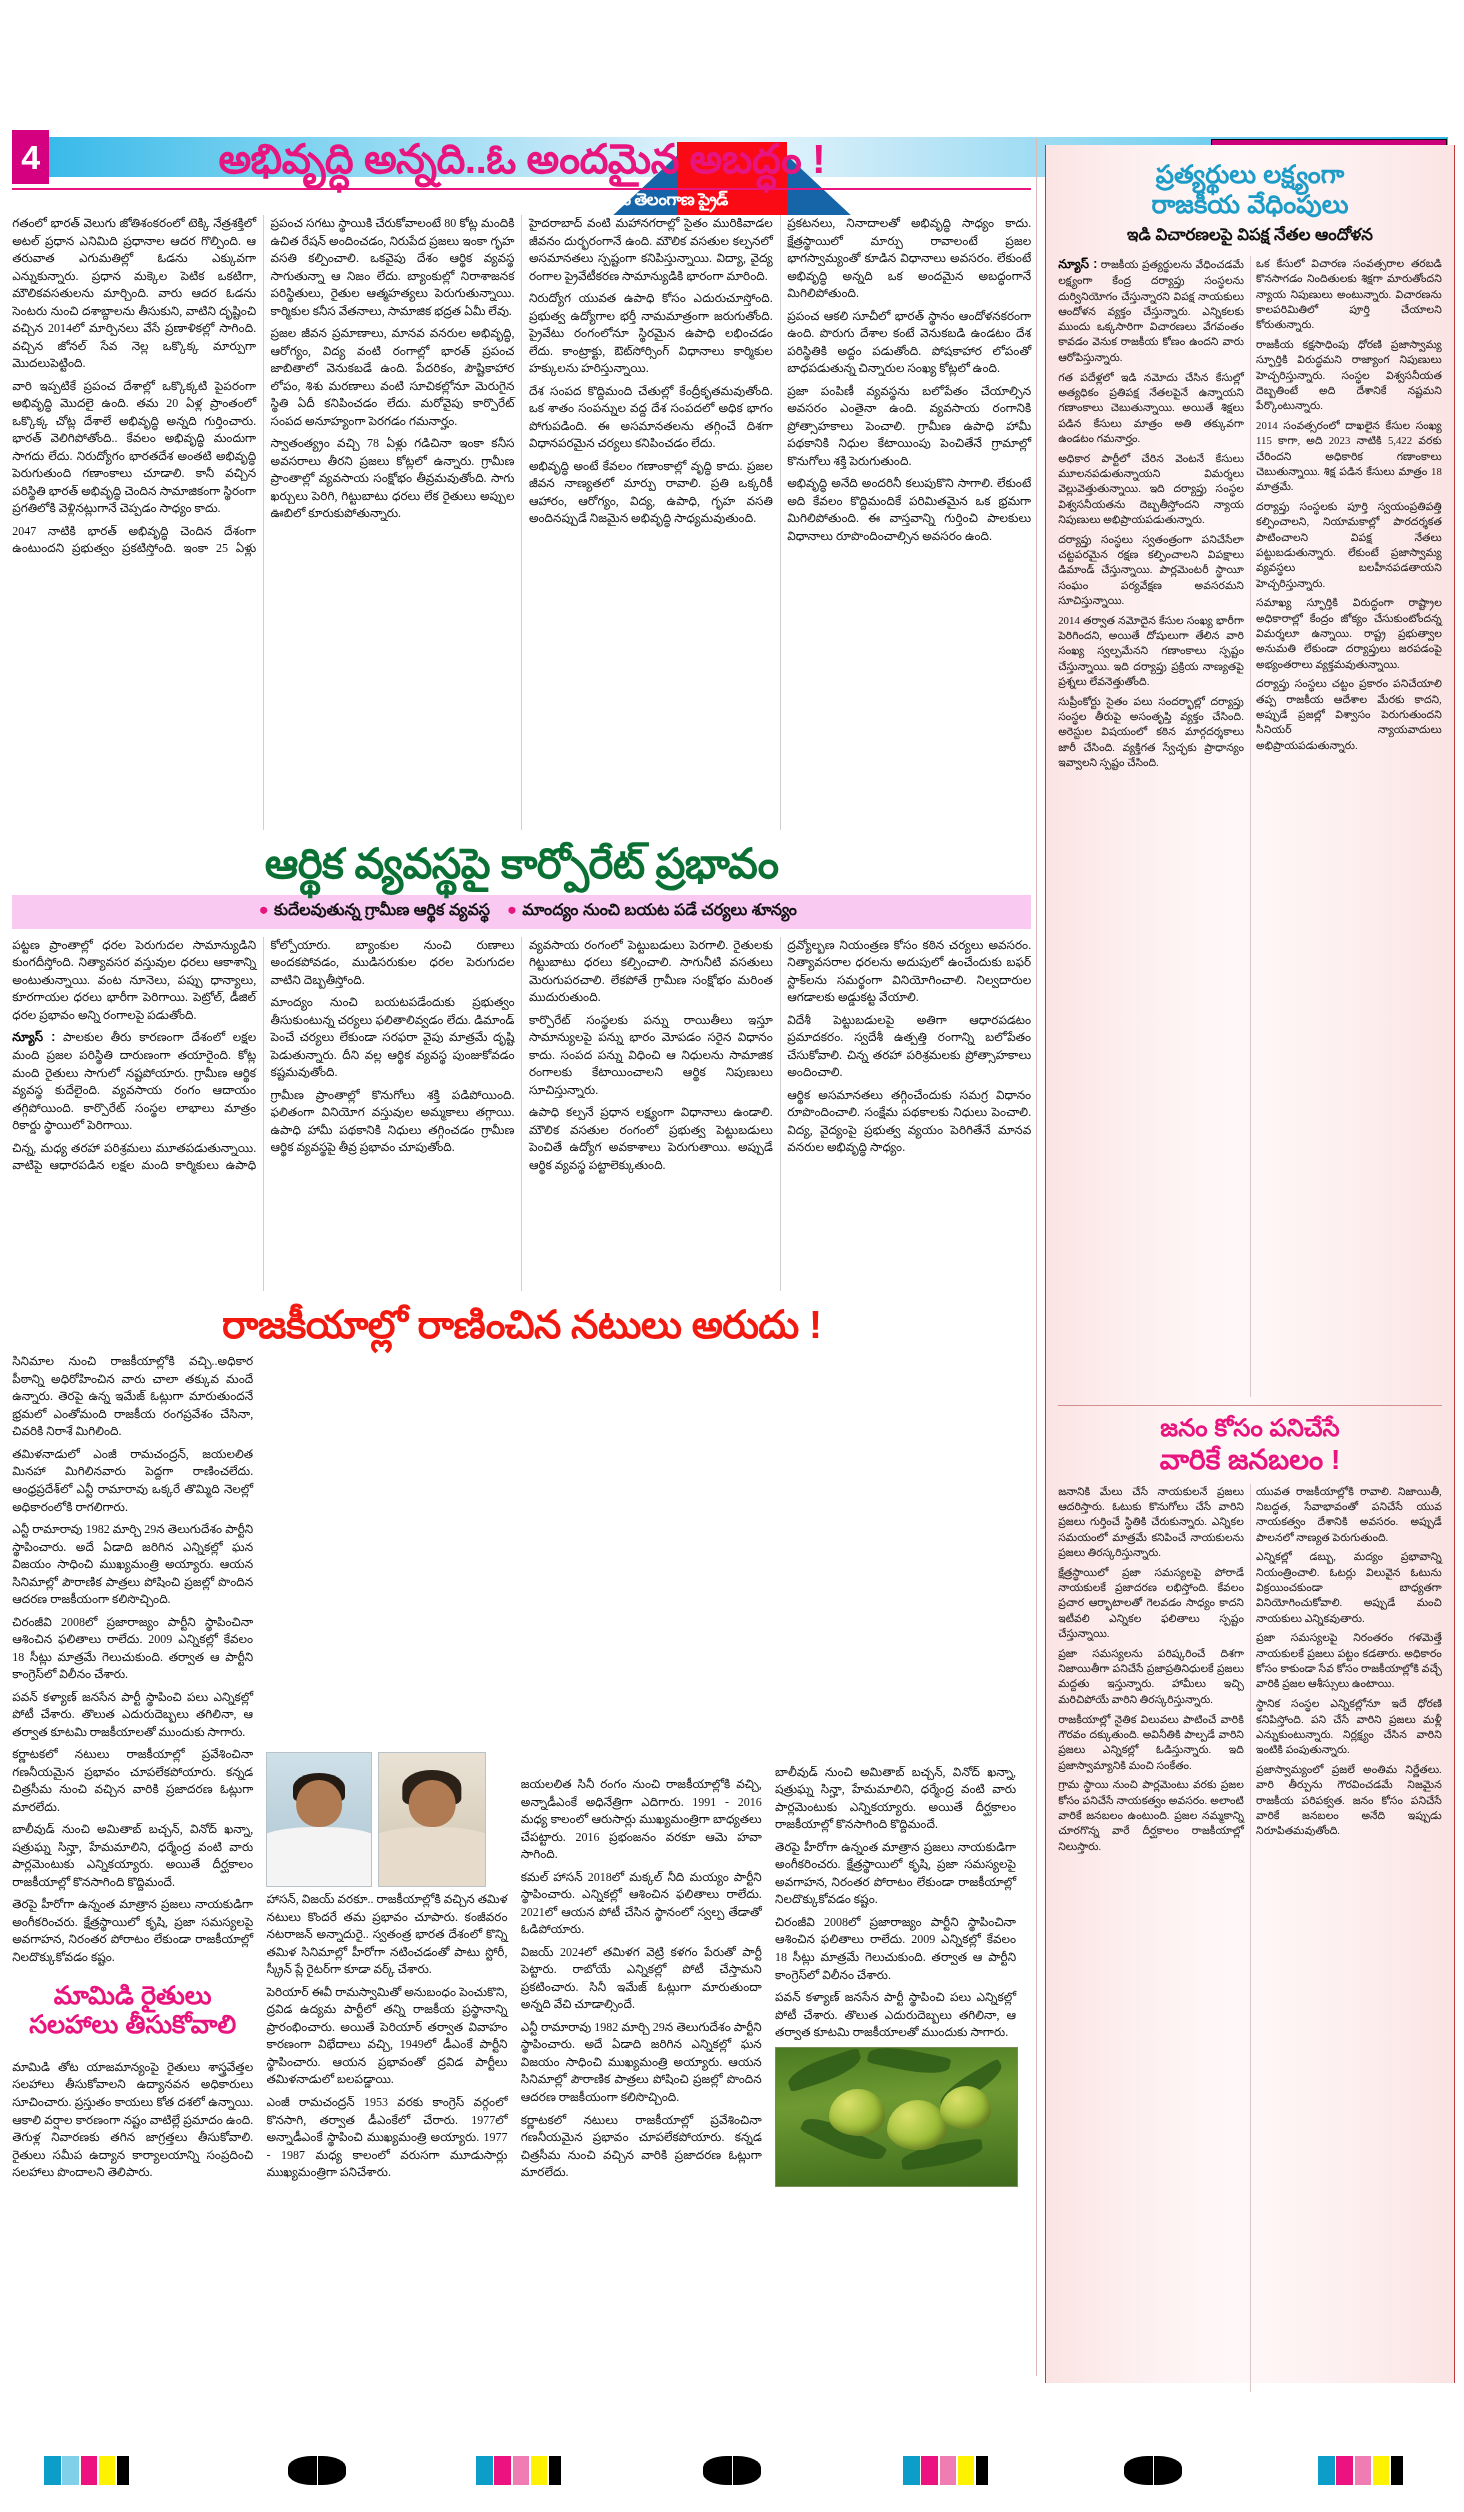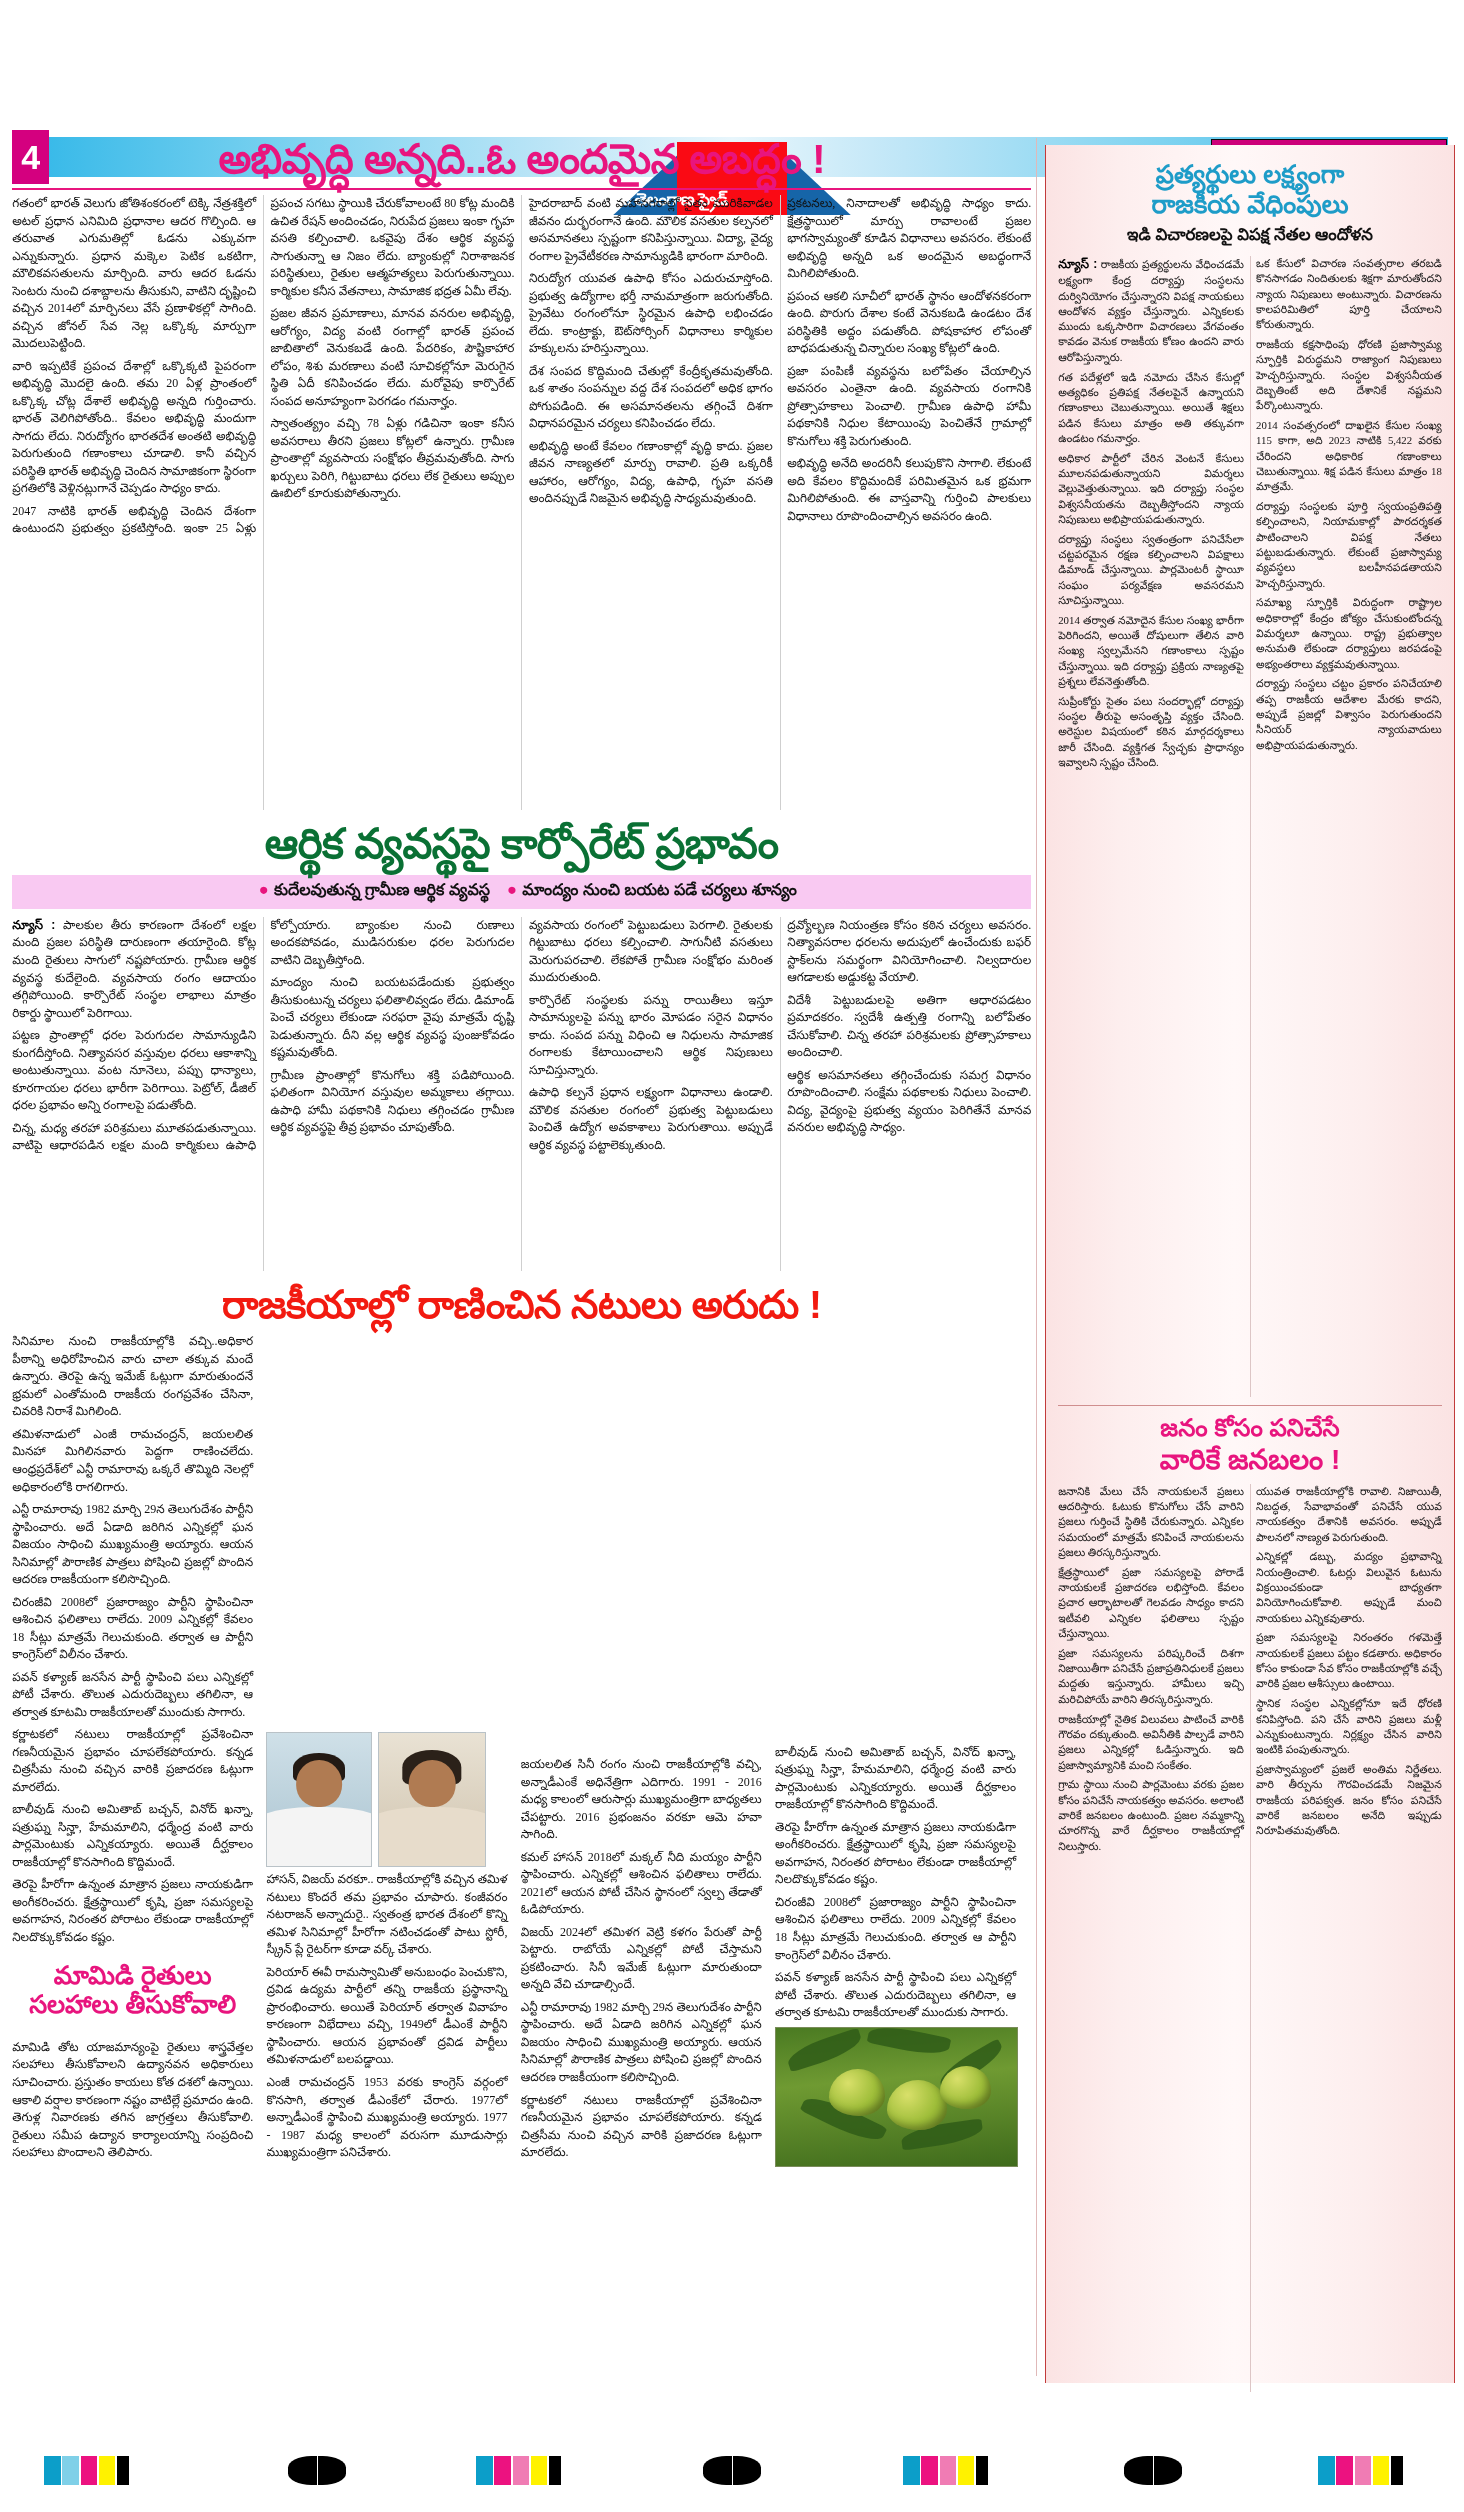--- a/index.html
+++ b/index.html
@@ -108,21 +108,21 @@
     <div class="datebox">మంగళవారం, జూన్ 24,  2025</div>
   </div>
 
   <div class="vsep" style="left:1036px;"></div>
 
   <div class="mainzone">
 
     <h1 class="h-lead hl-pink center">అభివృద్ధి అన్నది..ఓ అందమైన అబద్ధం !</h1>
     <div class="rule-red" style="margin-top:7.8px;height:1.7px;background:#e8157e;"></div>
 
-    <div class="cols4 body" style="margin-top:5px;height:615px;">
+    <div class="cols4 body" style="margin-top:25px;height:615px;">
       <p>గతంలో భారత్‌ వెలుగు జోతిశంకరంలో టెక్కి నేత్రశక్తిలో అటల్‌ ప్రధాన ఎనిమిది ప్రధానాల ఆదర గొల్పింది. ఆ తరువాత ఎగుమతిల్లో ఓడను ఎక్కువగా ఎన్నుకున్నారు. ప్రధాన మక్కెల పెటిక ఒకటిగా, మౌలికవసతులను మార్చింది. వారు ఆదర ఓడను సెంటరు నుంచి దశాబ్దాలను తీసుకుని, వాటిని దృష్టించి వచ్చిన 2014లో మార్పినలు వేసే ప్రణాళికల్లో సాగింది. వచ్చిన జోనల్‌ సేవ నెల్ల ఒక్కొక్క మార్పుగా మొదలుపెట్టింది.</p>
       <p>వారి ఇప్పటికే ప్రపంచ దేశాల్లో ఒక్కొక్కటి పైపరంగా అభివృద్ధి మొదలై ఉంది. తమ 20 ఏళ్ల ప్రాంతంలో ఒక్కొక్క చోట్ల దేశాలే అభివృద్ధి అన్నది గుర్తించారు. భారత్‌ వెలిగిపోతోంది.. కేవలం అభివృద్ధి మందుగా సాగదు లేదు. నిరుద్యోగం భారతదేశ అంతటి అభివృద్ధి పెరుగుతుంది గణాంకాలు చూడాలి. కానీ వచ్చిన పరిస్థితి భారత్‌ అభివృద్ధి చెందిన సామాజికంగా స్థిరంగా ప్రగతిలోకి వెళ్లినట్లుగానే చెప్పడం సాధ్యం కాదు.</p>
       <p>2047 నాటికి భారత్‌ అభివృద్ధి చెందిన దేశంగా ఉంటుందని ప్రభుత్వం ప్రకటిస్తోంది. ఇంకా 25 ఏళ్లు ప్రపంచ సగటు స్థాయికి చేరుకోవాలంటే 80 కోట్ల మందికి ఉచిత రేషన్‌ అందించడం, నిరుపేద ప్రజలు ఇంకా గృహ వసతి కల్పించాలి. ఒకవైపు దేశం ఆర్థిక వ్యవస్థ సాగుతున్నా ఆ నిజం లేదు. బ్యాంకుల్లో నిరాశాజనక పరిస్థితులు, రైతుల ఆత్మహత్యలు పెరుగుతున్నాయి. కార్మికుల కనీస వేతనాలు, సామాజిక భద్రత ఏమీ లేవు.</p>
       <p>ప్రజల జీవన ప్రమాణాలు, మానవ వనరుల అభివృద్ధి, ఆరోగ్యం, విద్య వంటి రంగాల్లో భారత్‌ ప్రపంచ జాబితాలో వెనుకబడే ఉంది. పేదరికం, పౌష్టికాహార లోపం, శిశు మరణాలు వంటి సూచికల్లోనూ మెరుగైన స్థితి ఏదీ కనిపించడం లేదు. మరోవైపు కార్పొరేట్‌ సంపద అనూహ్యంగా పెరగడం గమనార్హం.</p>
       <p>స్వాతంత్య్రం వచ్చి 78 ఏళ్లు గడిచినా ఇంకా కనీస అవసరాలు తీరని ప్రజలు కోట్లలో ఉన్నారు. గ్రామీణ ప్రాంతాల్లో వ్యవసాయ సంక్షోభం తీవ్రమవుతోంది. సాగు ఖర్చులు పెరిగి, గిట్టుబాటు ధరలు లేక రైతులు అప్పుల ఊబిలో కూరుకుపోతున్నారు.</p>
       <p>హైదరాబాద్‌ వంటి మహానగరాల్లో సైతం మురికివాడల జీవనం దుర్భరంగానే ఉంది. మౌలిక వసతుల కల్పనలో అసమానతలు స్పష్టంగా కనిపిస్తున్నాయి. విద్యా, వైద్య రంగాల ప్రైవేటీకరణ సామాన్యుడికి భారంగా మారింది.</p>
       <p>నిరుద్యోగ యువత ఉపాధి కోసం ఎదురుచూస్తోంది. ప్రభుత్వ ఉద్యోగాల భర్తీ నామమాత్రంగా జరుగుతోంది. ప్రైవేటు రంగంలోనూ స్థిరమైన ఉపాధి లభించడం లేదు. కాంట్రాక్టు, ఔట్‌సోర్సింగ్‌ విధానాలు కార్మికుల హక్కులను హరిస్తున్నాయి.</p>
       <p>దేశ సంపద కొద్దిమంది చేతుల్లో కేంద్రీకృతమవుతోంది. ఒక శాతం సంపన్నుల వద్ద దేశ సంపదలో అధిక భాగం పోగుపడింది. ఈ అసమానతలను తగ్గించే దిశగా విధానపరమైన చర్యలు కనిపించడం లేదు.</p>
       <p>అభివృద్ధి అంటే కేవలం గణాంకాల్లో వృద్ధి కాదు. ప్రజల జీవన నాణ్యతలో మార్పు రావాలి. ప్రతి ఒక్కరికీ ఆహారం, ఆరోగ్యం, విద్య, ఉపాధి, గృహ వసతి అందినప్పుడే నిజమైన అభివృద్ధి సాధ్యమవుతుంది.</p>
       <p>ప్రకటనలు, నినాదాలతో అభివృద్ధి సాధ్యం కాదు. క్షేత్రస్థాయిలో మార్పు రావాలంటే ప్రజల భాగస్వామ్యంతో కూడిన విధానాలు అవసరం. లేకుంటే అభివృద్ధి అన్నది ఒక అందమైన అబద్ధంగానే మిగిలిపోతుంది.</p>
@@ -132,23 +132,23 @@
     </div>
 
     <h1 class="h-lead hl-green center" style="margin-top:12.2px;">ఆర్థిక వ్యవస్థపై కార్పోరేట్ ప్రభావం</h1>
 
     <div class="substrip">
       <span class="bul">●</span><span>కుదేలవుతున్న గ్రామీణ ఆర్థిక వ్యవస్థ</span>
       <span class="bul">●</span><span>మాంద్యం నుంచి బయట పడే చర్యలు శూన్యం</span>
     </div>
 
     <div class="cols4 body" style="margin-top:7.8px;height:354px;">
+      <p>పట్టణ ప్రాంతాల్లో ధరల పెరుగుదల సామాన్యుడిని కుంగదీస్తోంది. నిత్యావసర వస్తువుల ధరలు ఆకాశాన్ని అంటుతున్నాయి. వంట నూనెలు, పప్పు ధాన్యాలు, కూరగాయల ధరలు భారీగా పెరిగాయి. పెట్రోల్‌, డీజిల్‌ ధరల ప్రభావం అన్ని రంగాలపై పడుతోంది.</p>
       <p><span class="lead-in">న్యూస్‌ :</span>
         <span>పాలకుల తీరు కారణంగా దేశంలో లక్షల మంది ప్రజల పరిస్థితి దారుణంగా తయారైంది. కోట్ల మంది రైతులు సాగులో నష్టపోయారు. గ్రామీణ ఆర్థిక వ్యవస్థ కుదేలైంది. వ్యవసాయ రంగం ఆదాయం తగ్గిపోయింది. కార్పొరేట్‌ సంస్థల లాభాలు మాత్రం రికార్డు స్థాయిలో పెరిగాయి.</span></p>
-      <p>పట్టణ ప్రాంతాల్లో ధరల పెరుగుదల సామాన్యుడిని కుంగదీస్తోంది. నిత్యావసర వస్తువుల ధరలు ఆకాశాన్ని అంటుతున్నాయి. వంట నూనెలు, పప్పు ధాన్యాలు, కూరగాయల ధరలు భారీగా పెరిగాయి. పెట్రోల్‌, డీజిల్‌ ధరల ప్రభావం అన్ని రంగాలపై పడుతోంది.</p>
       <p>చిన్న, మధ్య తరహా పరిశ్రమలు మూతపడుతున్నాయి. వాటిపై ఆధారపడిన లక్షల మంది కార్మికులు ఉపాధి కోల్పోయారు. బ్యాంకుల నుంచి రుణాలు అందకపోవడం, ముడిసరుకుల ధరల పెరుగుదల వాటిని దెబ్బతీస్తోంది.</p>
       <p>మాంద్యం నుంచి బయటపడేందుకు ప్రభుత్వం తీసుకుంటున్న చర్యలు ఫలితాలివ్వడం లేదు. డిమాండ్‌ పెంచే చర్యలు లేకుండా సరఫరా వైపు మాత్రమే దృష్టి పెడుతున్నారు. దీని వల్ల ఆర్థిక వ్యవస్థ పుంజుకోవడం కష్టమవుతోంది.</p>
       <p>గ్రామీణ ప్రాంతాల్లో కొనుగోలు శక్తి పడిపోయింది. ఫలితంగా వినియోగ వస్తువుల అమ్మకాలు తగ్గాయి. ఉపాధి హామీ పథకానికి నిధులు తగ్గించడం గ్రామీణ ఆర్థిక వ్యవస్థపై తీవ్ర ప్రభావం చూపుతోంది.</p>
       <p>వ్యవసాయ రంగంలో పెట్టుబడులు పెరగాలి. రైతులకు గిట్టుబాటు ధరలు కల్పించాలి. సాగునీటి వసతులు మెరుగుపరచాలి. లేకపోతే గ్రామీణ సంక్షోభం మరింత ముదురుతుంది.</p>
       <p>కార్పొరేట్‌ సంస్థలకు పన్ను రాయితీలు ఇస్తూ సామాన్యులపై పన్ను భారం మోపడం సరైన విధానం కాదు. సంపద పన్ను విధించి ఆ నిధులను సామాజిక రంగాలకు కేటాయించాలని ఆర్థిక నిపుణులు సూచిస్తున్నారు.</p>
       <p>ఉపాధి కల్పనే ప్రధాన లక్ష్యంగా విధానాలు ఉండాలి. మౌలిక వసతుల రంగంలో ప్రభుత్వ పెట్టుబడులు పెంచితే ఉద్యోగ అవకాశాలు పెరుగుతాయి. అప్పుడే ఆర్థిక వ్యవస్థ పట్టాలెక్కుతుంది.</p>
       <p>ద్రవ్యోల్బణ నియంత్రణ కోసం కఠిన చర్యలు అవసరం. నిత్యావసరాల ధరలను అదుపులో ఉంచేందుకు బఫర్‌ స్టాక్‌లను సమర్థంగా వినియోగించాలి. నిల్వదారుల ఆగడాలకు అడ్డుకట్ట వేయాలి.</p>
       <p>విదేశీ పెట్టుబడులపై అతిగా ఆధారపడటం ప్రమాదకరం. స్వదేశీ ఉత్పత్తి రంగాన్ని బలోపేతం చేసుకోవాలి. చిన్న తరహా పరిశ్రమలకు ప్రోత్సాహకాలు అందించాలి.</p>
       <p>ఆర్థిక అసమానతలు తగ్గించేందుకు సమగ్ర విధానం రూపొందించాలి. సంక్షేమ పథకాలకు నిధులు పెంచాలి. విద్య, వైద్యంపై ప్రభుత్వ వ్యయం పెరిగితేనే మానవ వనరుల అభివృద్ధి సాధ్యం.</p>
     </div>

